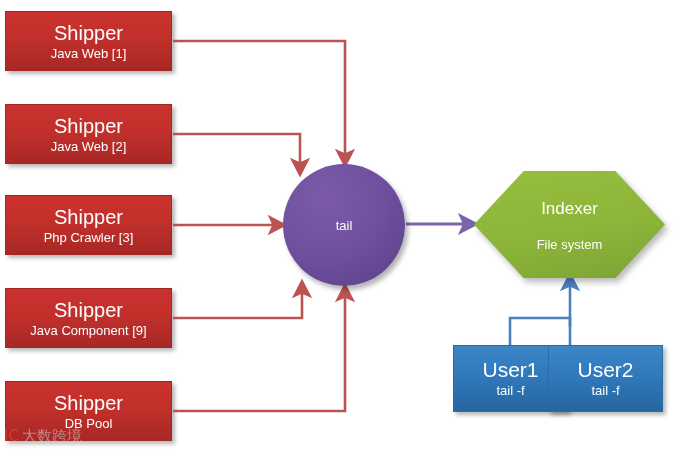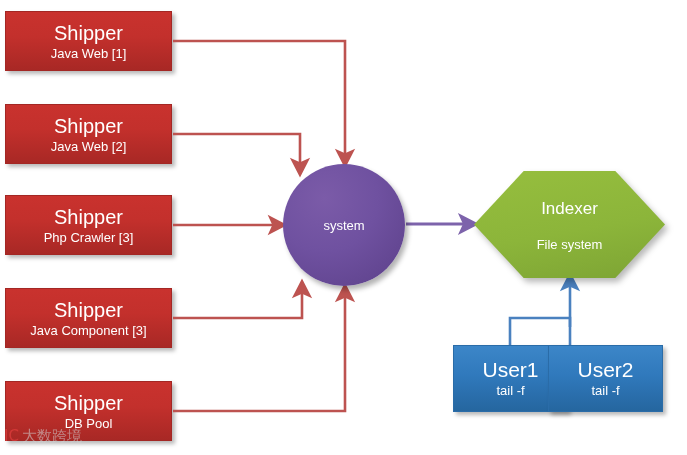--- a/index.html
+++ b/index.html
@@ -191,30 +191,30 @@
     <div class="node-sub">Java Web [2]</div>
   </div>
 
   <div class="shipper" style="left:5px;  top:195px;">
     <div class="node-title">Shipper</div>
     <div class="node-sub">Php Crawler [3]</div>
   </div>
 
   <div class="shipper" style="left:5px;  top:288px;">
     <div class="node-title">Shipper</div>
-    <div class="node-sub">Java Component [3]</div>
+    <div class="node-sub">Java Component [9]</div>
   </div>
 
   <div class="shipper" style="left:5px;  top:381px;">
     <div class="node-title">Shipper</div>
     <div class="node-sub">DB Pool</div>
   </div>
 
   <div id="broker">
-    <div class="node-sub">system</div>
+    <div class="node-sub">tail</div>
   </div>
 
   <div id="indexer-wrap">
     <div id="indexer">
       <div class="node-title">Indexer</div>
       <div class="node-sub">File system</div>
     </div>
   </div>
 
   <div class="user-box" style="left:453px; top:345px;">

